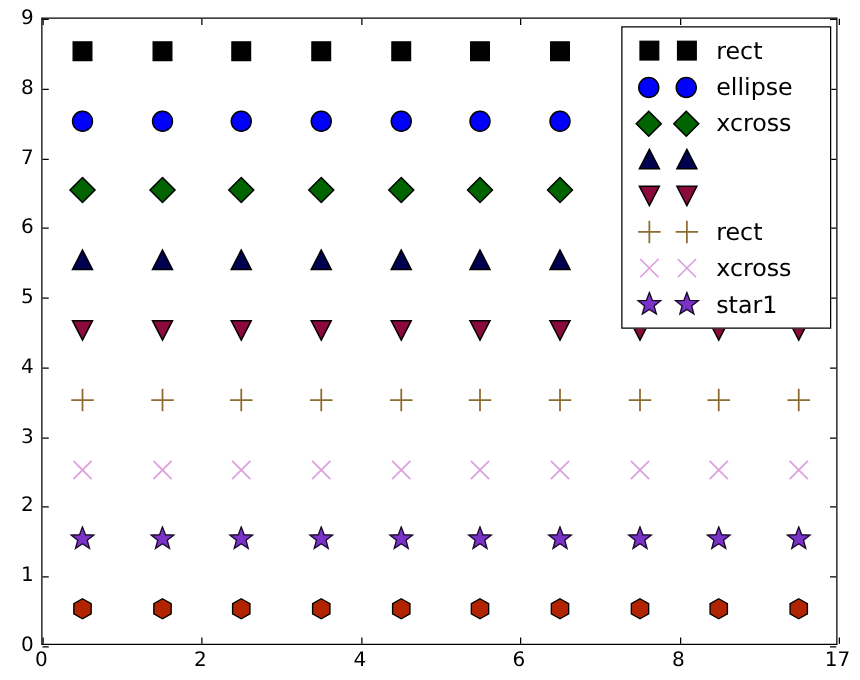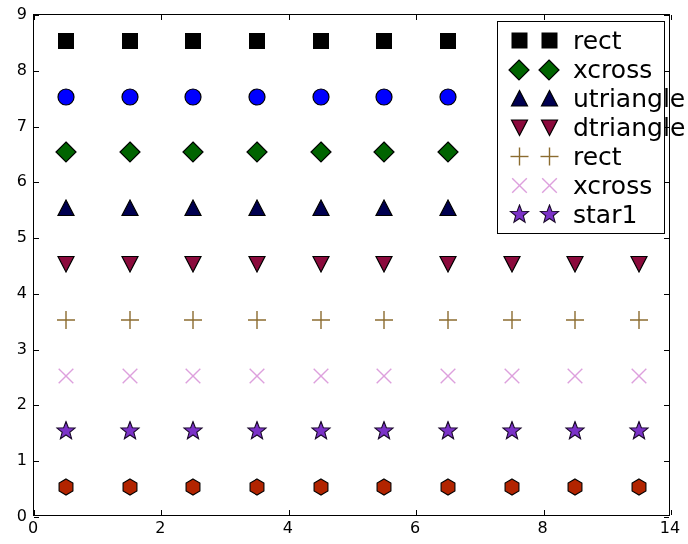--- a/index.html
+++ b/index.html
@@ -103,21 +103,21 @@
     height: 29px;
   }
   .legend-swatch {
     width: 30px;
     display: flex;
     align-items: center;
     justify-content: center;
     flex: 0 0 auto;
   }
   .legend-label {
-    font-size: 25px;
+    font-size: 19px;
     color: #000000;
     margin-left: 9px;
     white-space: nowrap;
     line-height: 20px;
   }
 </style>
 </head>
 <body>
 
 <div id="figure">
@@ -450,21 +450,21 @@
         <div class="tick-y-right" style="top: 0px;"></div>
       </div>
   </div>
 
   <div id="ticklabel-layer">
       <div class="ticklabel-x" style="left: 33px;">0</div>
       <div class="ticklabel-x" style="left: 160.4px;">2</div>
       <div class="ticklabel-x" style="left: 287.8px;">4</div>
       <div class="ticklabel-x" style="left: 415.2px;">6</div>
       <div class="ticklabel-x" style="left: 542.6px;">8</div>
-      <div class="ticklabel-x" style="left: 670px;">14</div>
+      <div class="ticklabel-x" style="left: 670px;">17</div>
       <div class="ticklabel-y" style="top: 516px;">0</div>
       <div class="ticklabel-y" style="top: 460.222px;">1</div>
       <div class="ticklabel-y" style="top: 404.444px;">2</div>
       <div class="ticklabel-y" style="top: 348.667px;">3</div>
       <div class="ticklabel-y" style="top: 292.889px;">4</div>
       <div class="ticklabel-y" style="top: 237.111px;">5</div>
       <div class="ticklabel-y" style="top: 181.333px;">6</div>
       <div class="ticklabel-y" style="top: 125.556px;">7</div>
       <div class="ticklabel-y" style="top: 69.7778px;">8</div>
       <div class="ticklabel-y" style="top: 14px;">9</div>
@@ -479,20 +479,33 @@
         </span>
         <span class="legend-swatch">
           <svg width="17" height="17" viewBox="0 0 17 17">
             <rect x="1" y="1" width="15" height="15" fill="#000000" stroke="#000000" stroke-width="1"></rect>
           </svg>
         </span>
         <span class="legend-label">rect</span>
       </div>
       <div class="legend-row">
         <span class="legend-swatch">
+          <svg width="18" height="18" viewBox="0 0 18 18">
+            <circle cx="9" cy="9" r="8" fill="#0000ff" stroke="#000000" stroke-width="1.2"></circle>
+          </svg>
+        </span>
+        <span class="legend-swatch">
+          <svg width="18" height="18" viewBox="0 0 18 18">
+            <circle cx="9" cy="9" r="8" fill="#0000ff" stroke="#000000" stroke-width="1.2"></circle>
+          </svg>
+        </span>
+        <span class="legend-label">ellipse</span>
+      </div>
+      <div class="legend-row">
+        <span class="legend-swatch">
           <svg width="22" height="22" viewBox="0 0 22 22">
             <polygon points="11,1 21,11 11,21 1,11" fill="#006400" stroke="#000000" stroke-width="1.2"></polygon>
           </svg>
         </span>
         <span class="legend-swatch">
           <svg width="22" height="22" viewBox="0 0 22 22">
             <polygon points="11,1 21,11 11,21 1,11" fill="#006400" stroke="#000000" stroke-width="1.2"></polygon>
           </svg>
         </span>
         <span class="legend-label">xcross</span>
@@ -501,34 +514,32 @@
         <span class="legend-swatch">
           <svg width="19" height="19" viewBox="0 0 19 19">
             <polygon points="9.5,1.5 17.5,17 1.5,17" fill="#000050" stroke="#000000" stroke-width="1.2"></polygon>
           </svg>
         </span>
         <span class="legend-swatch">
           <svg width="19" height="19" viewBox="0 0 19 19">
             <polygon points="9.5,1.5 17.5,17 1.5,17" fill="#000050" stroke="#000000" stroke-width="1.2"></polygon>
           </svg>
         </span>
-        <span class="legend-label">utriangle</span>
-      </div>
-      <div class="legend-row">
-        <span class="legend-swatch">
-          <svg width="19" height="19" viewBox="0 0 19 19">
-            <polygon points="1.5,2 17.5,2 9.5,17.5" fill="#8b0a3c" stroke="#000000" stroke-width="1.2"></polygon>
-          </svg>
-        </span>
-        <span class="legend-swatch">
-          <svg width="19" height="19" viewBox="0 0 19 19">
-            <polygon points="1.5,2 17.5,2 9.5,17.5" fill="#8b0a3c" stroke="#000000" stroke-width="1.2"></polygon>
-          </svg>
-        </span>
-        <span class="legend-label">dtriangle</span>
+      </div>
+      <div class="legend-row">
+        <span class="legend-swatch">
+          <svg width="19" height="19" viewBox="0 0 19 19">
+            <polygon points="1.5,2 17.5,2 9.5,17.5" fill="#8b0a3c" stroke="#000000" stroke-width="1.2"></polygon>
+          </svg>
+        </span>
+        <span class="legend-swatch">
+          <svg width="19" height="19" viewBox="0 0 19 19">
+            <polygon points="1.5,2 17.5,2 9.5,17.5" fill="#8b0a3c" stroke="#000000" stroke-width="1.2"></polygon>
+          </svg>
+        </span>
       </div>
       <div class="legend-row">
         <span class="legend-swatch">
           <svg width="19" height="19" viewBox="0 0 19 19">
             <line x1="9.5" y1="0.5" x2="9.5" y2="18.5" stroke="#8b6b2f" stroke-width="1.4"></line>
             <line x1="0.5" y1="9.5" x2="18.5" y2="9.5" stroke="#8b6b2f" stroke-width="1.4"></line>
           </svg>
         </span>
         <span class="legend-swatch">
           <svg width="19" height="19" viewBox="0 0 19 19">

